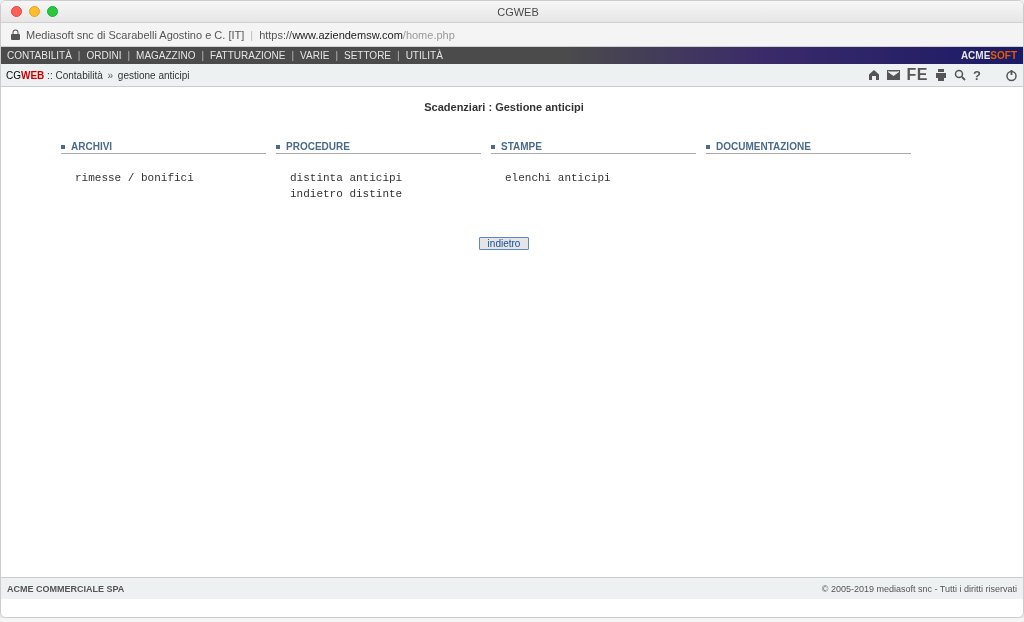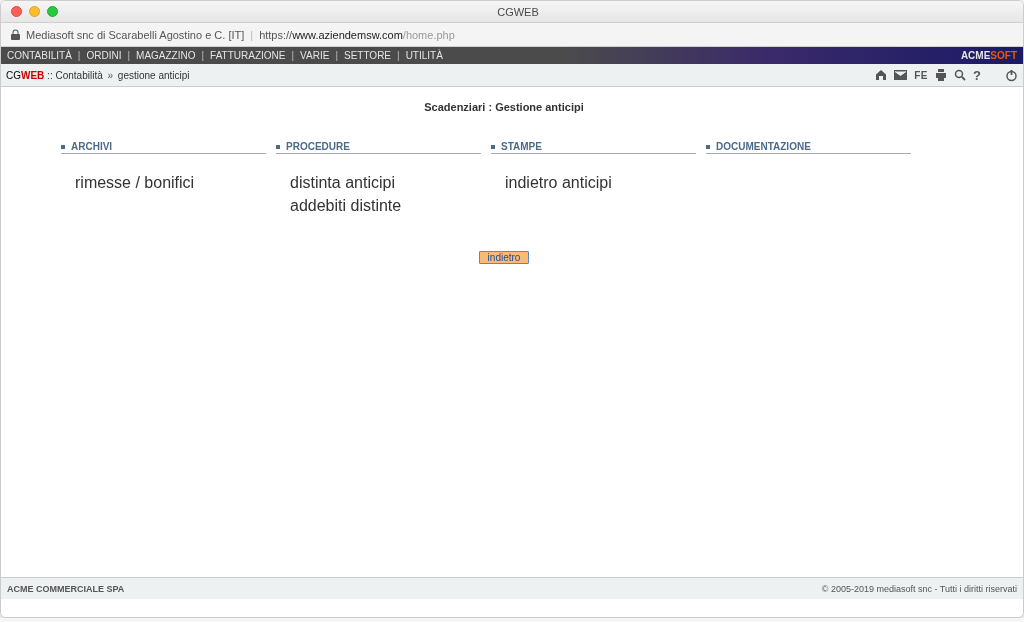--- a/index.html
+++ b/index.html
@@ -74,21 +74,21 @@
     justify-content: space-between;
     padding:0 5px;
     font-size:10px;
   }
   .crumb-left { color:#333; }
   .crumb-left .cg { color:#000; }
   .crumb-left .web { color:#c00; font-weight:bold; }
   .crumb-left .sep { color:#555; margin:0 2px; }
   .crumb-icons { display:flex; gap:7px; align-items:center; color:#555; }
   .crumb-icons span, .crumb-icons svg { cursor:pointer; }
-  .fe-text { font-weight:bold; font-size:10px; letter-spacing:0.5px; }
+  .fe-text { font-weight:bold; font-size:16px; letter-spacing:0.5px; }
 
   .content-area {
     min-height: 490px;
     padding: 14px 16px 0 0;
     background:#fff;
   }
   .page-title {
     text-align:center;
     font-size:11px;
     font-weight:bold;
@@ -109,30 +109,31 @@
     border-bottom:1px solid #aaa;
     padding-bottom:1px;
     margin-bottom:17px;
   }
   .bullet {
     width:4px; height:4px; background:#4a6b8a;
     flex-shrink:0;
   }
   .col ul { list-style:none; padding-left:14px; }
   .col ul li {
-    font-size:16px; color:#333;
+    font-size:11px; color:#333;
     line-height:1.45;
     cursor:pointer;
+    font-family:Liberation Mono, monospace;
   }
   .back-btn-wrap { text-align:center; margin-top:34px; }
   .back-btn {
     display:inline-block;
     font-size:10px;
     color:#1a4fa0;
-    background:#fdba74;
+    background:#e5e5e5;
     border:1px solid #5b87c7;
     padding:0px 8px;
     cursor:pointer;
     border-radius:1px;
   }
   .footerbar {
     height:22px;
     background:#eef1f2;
     border-top:1px solid #ccc;
     display:flex; align-items:center; justify-content:space-between;
@@ -242,30 +243,30 @@
             <li>rimesse / bonifici</li>
           </ul>
         </div>
         <div class="col">
           <div class="col-head">
             <span class="bullet"></span>
             <span>PROCEDURE</span>
           </div>
           <ul>
             <li>distinta anticipi</li>
-            <li>addebiti distinte</li>
+            <li>indietro distinte</li>
           </ul>
         </div>
         <div class="col">
           <div class="col-head">
             <span class="bullet"></span>
             <span>STAMPE</span>
           </div>
           <ul>
-            <li>indietro anticipi</li>
+            <li>elenchi anticipi</li>
           </ul>
         </div>
         <div class="col">
           <div class="col-head">
             <span class="bullet"></span>
             <span>DOCUMENTAZIONE</span>
           </div>
           <ul></ul>
         </div>
       </div>

